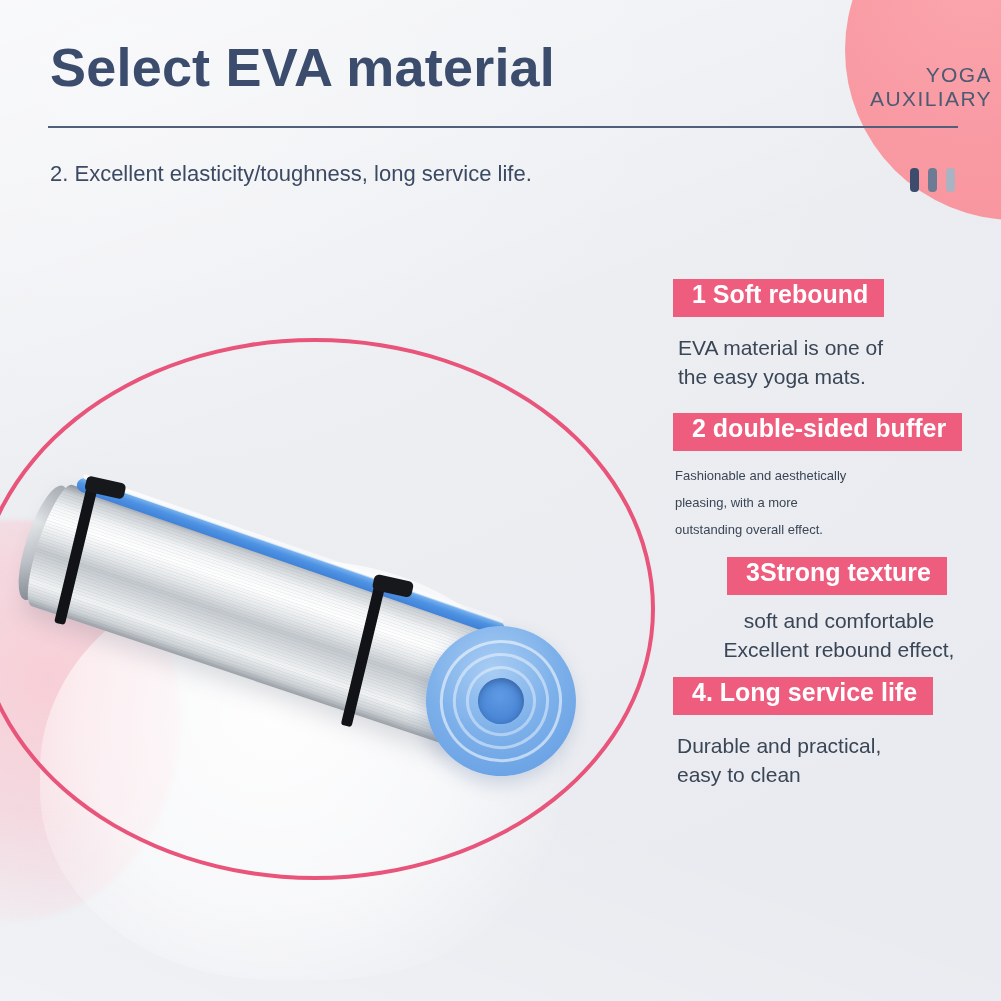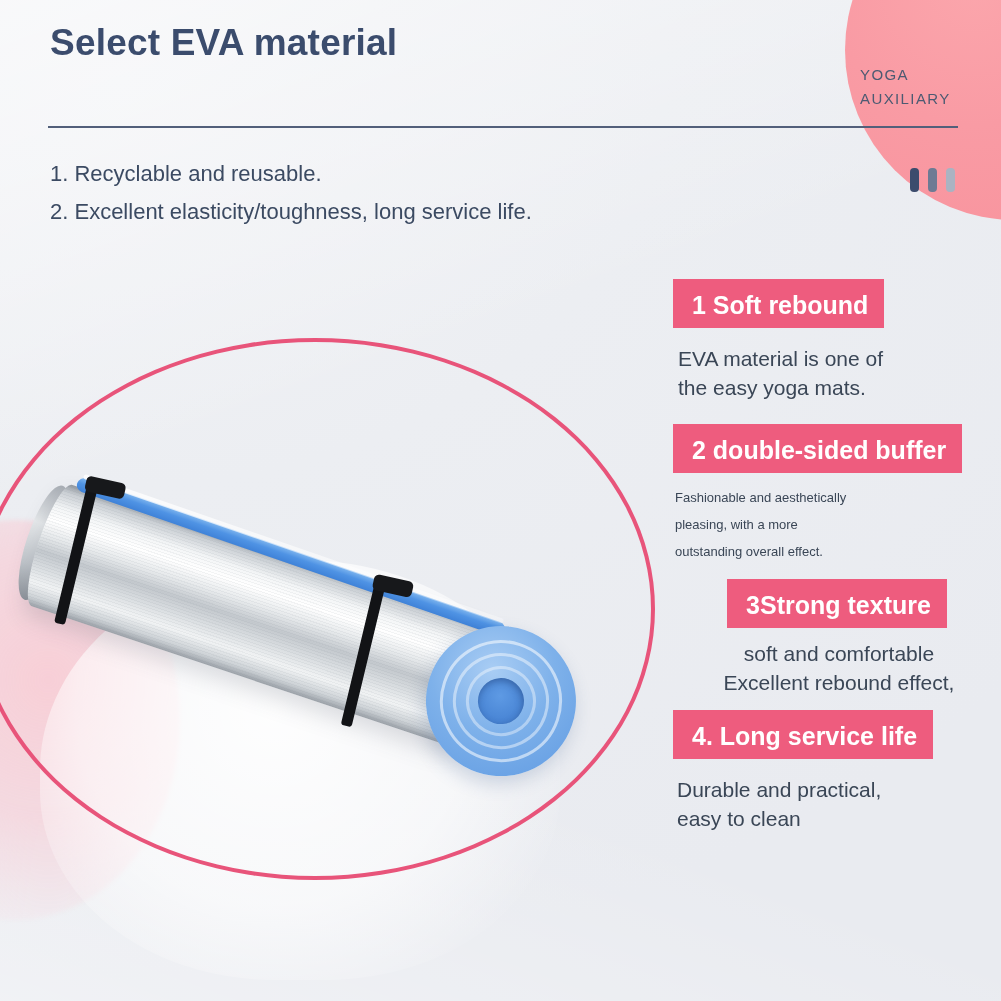--- a/index.html
+++ b/index.html
@@ -65,44 +65,44 @@
     width: 520px;
     height: 420px;
     border-radius: 50% 50% 45% 45%;
     background: radial-gradient(circle at 45% 35%, rgba(255,255,255,0.95) 0%, rgba(255,255,255,0.6) 50%, rgba(255,255,255,0) 80%);
   }
 
   
   .page-title {
     position: absolute;
     left: 50px;
-    top: 22px;
-    font-size: 37px;
+    top: 36px;
+    font-size: 54px;
     font-weight: bold;
     color: #3b4c6d;
     letter-spacing: 0.2px;
     white-space: nowrap;
   }
 
   .title-rule {
     position: absolute;
     left: 48px;
     top: 126px;
     width: 910px;
     height: 0;
     border-top: 2px solid #525f7a;
   }
 
   .brand-label {
     position: absolute;
     left: 860px;
     top: 63px;
     width: 132px;
-    text-align: left;
-    font-size: 15px;
+    text-align: right;
+    font-size: 21px;
     letter-spacing: 1.4px;
     line-height: 24px;
     color: #4c5a72;
     white-space: nowrap;
   }
 
   .brand-bars {
     position: absolute;
     left: 910px;
     top: 168px;
@@ -283,21 +283,21 @@
     width: 328px;
   }
   .feature { margin-bottom: 28px; }
 
   .feature .badge {
     display: inline-block;
     background: #ee5c7e;
     color: #ffffff;
     font-size: 25px;
     font-weight: bold;
-    padding: 14px 16px 10px 19px;
+    padding: 3px 16px 10px 19px;
     white-space: nowrap;
     line-height: 1;
   }
   .feature .desc {
     margin-top: 12px;
     color: #3a4656;
     font-size: 21px;
     line-height: 29px;
   }
   .feature .desc .l { white-space: nowrap; }
@@ -329,21 +329,20 @@
     <div>AUXILIARY</div>
   </div>
 
   <div class="brand-bars">
     <div class="bar b1"></div>
     <div class="bar b2"></div>
     <div class="bar b3"></div>
   </div>
 
   <div class="intro">
-    <div class="line">1. Recyclable and reusable.</div>
     <div class="line">2. Excellent elasticity/toughness, long service life.</div>
   </div>
 
   <div class="photo-circle"></div>
 
   <div class="mat">
     <div class="cap-left"></div>
     <div class="body">
       <div class="grain"></div>
     </div>

